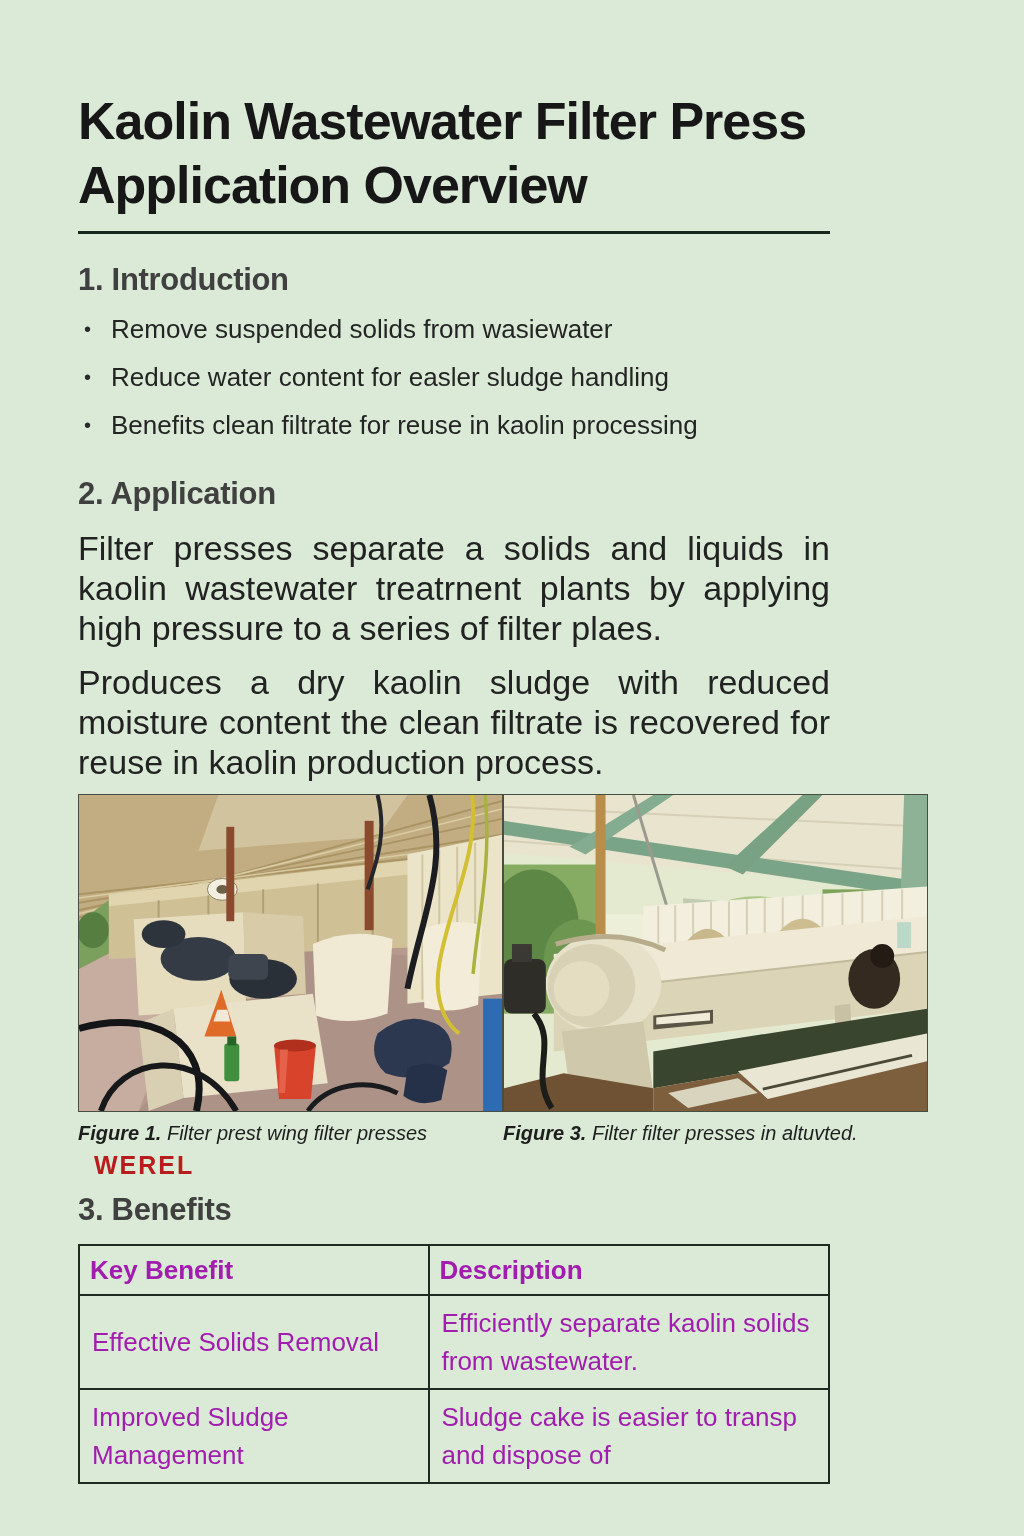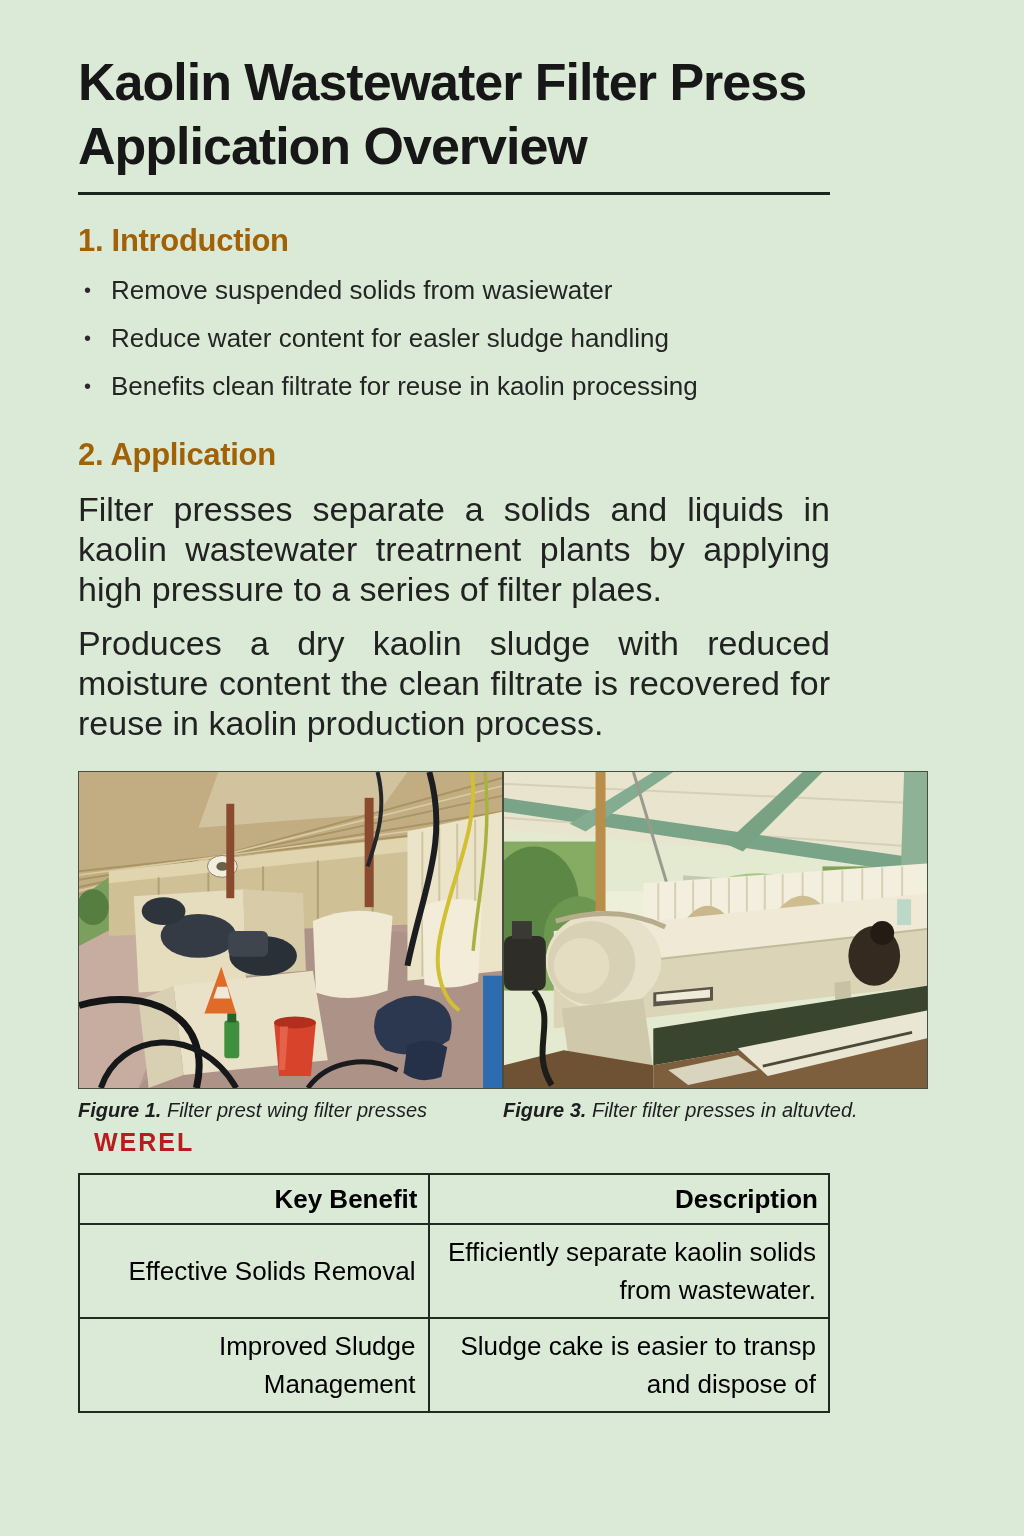--- a/index.html
+++ b/index.html
@@ -4,59 +4,59 @@
 <style>
   * { box-sizing: border-box; }
   html, body { margin: 0; padding: 0; }
   body {
     width: 1024px; height: 1536px;
     background: #daead7;
     font-family: "Liberation Sans", sans-serif;
     color: #1c1c1c;
     overflow: hidden;
   }
-  .page { padding: 50px 78px 0 78px; width: 908px; height: 1536px; }
+  .page { padding: 89px 78px 0 78px; width: 908px; height: 1536px; }
 
   h1.doc-title {
     margin: 0 0 14px 0;
     font-size: 52px; line-height: 64px; font-weight: 700;
     letter-spacing: -1px; color: #171717;
   }
   h1.doc-title span { display: block; }
 
   .title-rule {
     border: none; border-top: 3px solid #18271d;
     margin: 0 0 28px 0;
   }
 
   h2.sec {
     margin: 1px 0 16px 0;
     font-size: 31px; font-weight: 700; letter-spacing: -0.3px;
-    color: #a16207;
+    color: #404040;
   }
   h2.sec-app { margin-top: 34px; }
   h2.sec-ben { margin-top: 12px; }
 
   ul.bullets { list-style: none; margin: 0; padding: 0 0 0 6px; }
   ul.bullets li {
     display: flex; align-items: baseline;
     font-size: 26px; line-height: 30px; margin-bottom: 16px;
     color: #242424;
   }
   ul.bullets .dot {
     font-size: 20px; margin-right: 20px; position: relative; top: -2px;
     color: #2a2a2a;
   }
 
   p.body-par {
     margin: 0 0 14px 0;
     font-size: 34px; line-height: 40px;
     text-align: justify; color: #222;
   }
-  p.body-par.last { margin-bottom: 28px; }
+  p.body-par.last { margin-bottom: 12px; }
 
   .figures { display: flex; justify-content: flex-start; margin-top: 10px; font-style: italic; }
   figure { margin: 0; width: 425px; }
   .photo {
     width: 425px; height: 318px;
     border: 1px solid #474f42;
     background: #cbbd97;
     overflow: hidden;
   }
   .photo svg { display: block; width: 100%; height: 100%; }
@@ -71,22 +71,22 @@
     color: #b91c1c;
   }
 
   table.benefits {
     width: 100%; border-collapse: collapse;
     margin-top: 16px;
     background: #daead7;
   }
   table.benefits th, table.benefits td {
     border: 2px solid #1d2b20;
-    text-align: right; vertical-align: middle;
-    color: #000000;
+    text-align: left; vertical-align: middle;
+    color: #a21caf;
   }
   table.benefits th {
     font-size: 26px; font-weight: 700;
     padding: 7px 10px; line-height: 34px;
   }
   table.benefits td {
     font-size: 26px; line-height: 38px;
     padding: 8px 12px;
   }
   table.benefits col.c1 { width: 46.6%; }
@@ -307,20 +307,21 @@
       <figcaption>
         <span class="fig-label">Figure 3.</span>
         <span>Filter filter presses in altuvted.</span>
       </figcaption>
     </figure>
 
   </div>
 
   <div class="watermark">WEREL</div>
 
+  <h2 class="sec sec-ben">3. Benefits</h2>
 
   <table class="benefits">
     <colgroup>
         <col class="c1">
         <col class="c2">
       </colgroup>
     <thead>
       <tr>
         <th>Key Benefit</th>
         <th>Description</th>

